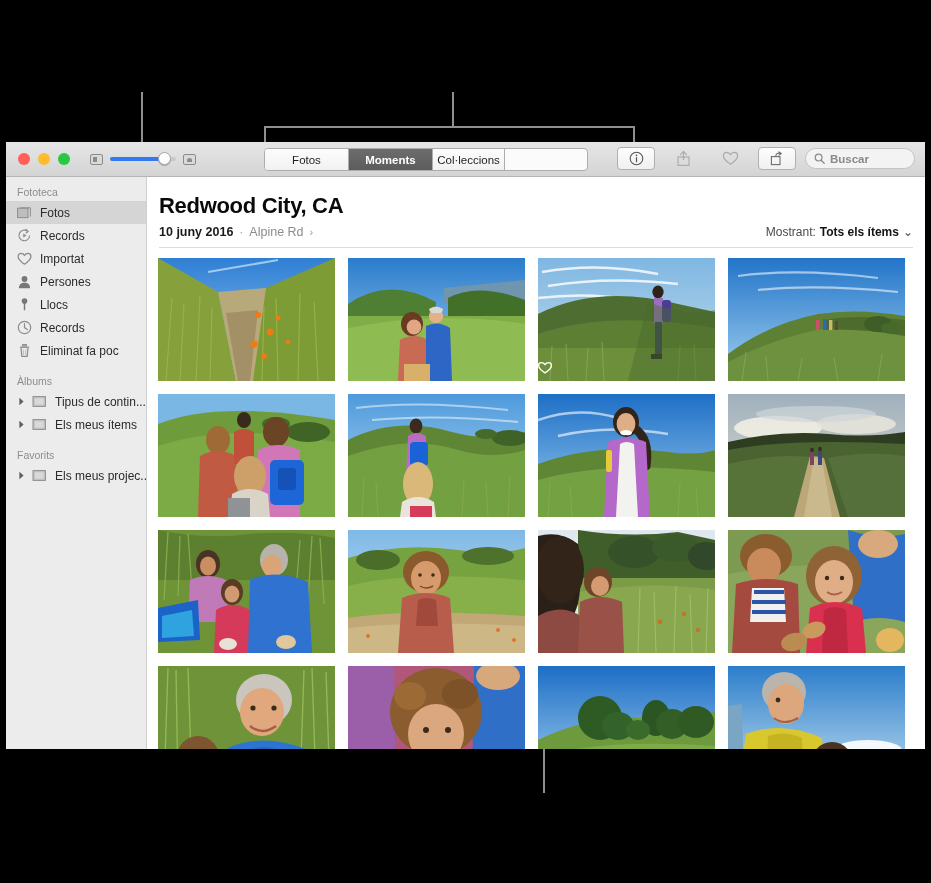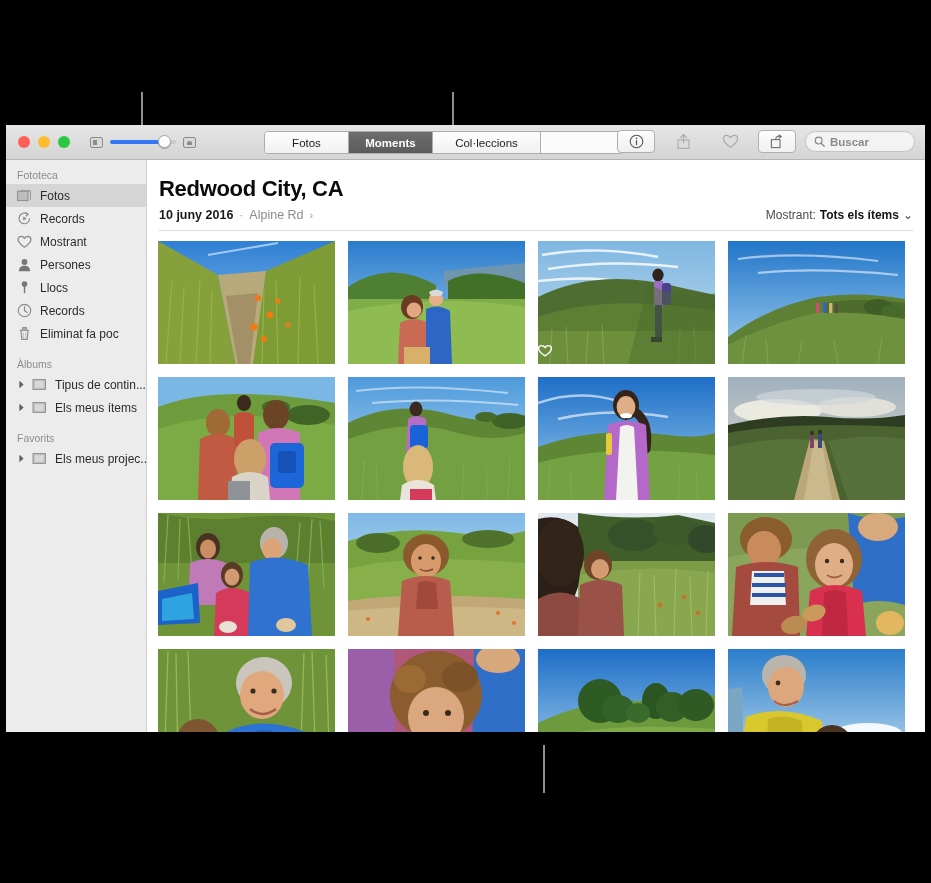--- a/index.html
+++ b/index.html
@@ -24,21 +24,21 @@
   }
   .callout-h {
     position: absolute;
     height: 2px;
     background: #8f8f8f;
   }
 
   
   #window {
     position: absolute;
-    left: 6px; top: 125px;
+    left: 6px; top: 142px;
     width: 919px; height: 607px;
     background: #ffffff;
     overflow: hidden;
   }
 
   
   #titlebar {
     position: relative;
     height: 34px;
     background: linear-gradient(to bottom, #e6e6e6, #d4d4d4);
@@ -131,21 +131,21 @@
     height: 100%;
   }
   .seg:last-child { border-right: none; margin-top: 27px; }
   .seg.active {
     background: linear-gradient(to bottom,#6d6d6d,#5c5c5c);
     color: #ffffff;
     font-weight: bold;
   }
   .seg-w1 { width: 84px; }
   .seg-w2 { width: 84px; }
-  .seg-w3 { width: 108px; }
+  .seg-w3 { width: 72px; }
   .seg-w4 { width: 82px; }
 
   
   #toolbar-right {
     position: absolute;
     right: 10px; top: 5px;
     display: flex;
     align-items: center;
     gap: 9px;
     font-weight: bold;
@@ -403,21 +403,21 @@
           </span>
           <span class="side-label">Records</span>
         </div>
 
         <div class="side-item">
           <span class="ico">
             <svg width="15" height="14" viewBox="0 0 15 14">
               <path d="M7.5 12.2 C7.5 12.2 1.1 8.1 1.1 4.6 C1.1 2.6 2.5 1.4 4.1 1.4 C5.4 1.4 6.8 2.2 7.5 3.5 C8.2 2.2 9.6 1.4 10.9 1.4 C12.5 1.4 13.9 2.6 13.9 4.6 C13.9 8.1 7.5 12.2 7.5 12.2 Z" fill="none" stroke="#8d8d8d" stroke-width="1.3" stroke-linejoin="round"></path>
             </svg>
           </span>
-          <span class="side-label">Mostrant</span>
+          <span class="side-label">Importat</span>
         </div>
 
         <div class="side-item">
           <span class="ico">
             <svg width="15" height="14" viewBox="0 0 15 14">
               <circle cx="7.5" cy="4.0" r="2.9" fill="#777"></circle>
               <path d="M1.9 13.2 C1.9 9.6 4.3 7.8 7.5 7.8 C10.7 7.8 13.1 9.6 13.1 13.2 Z" fill="#777"></path>
             </svg>
           </span>
           <span class="side-label">Persones</span>

